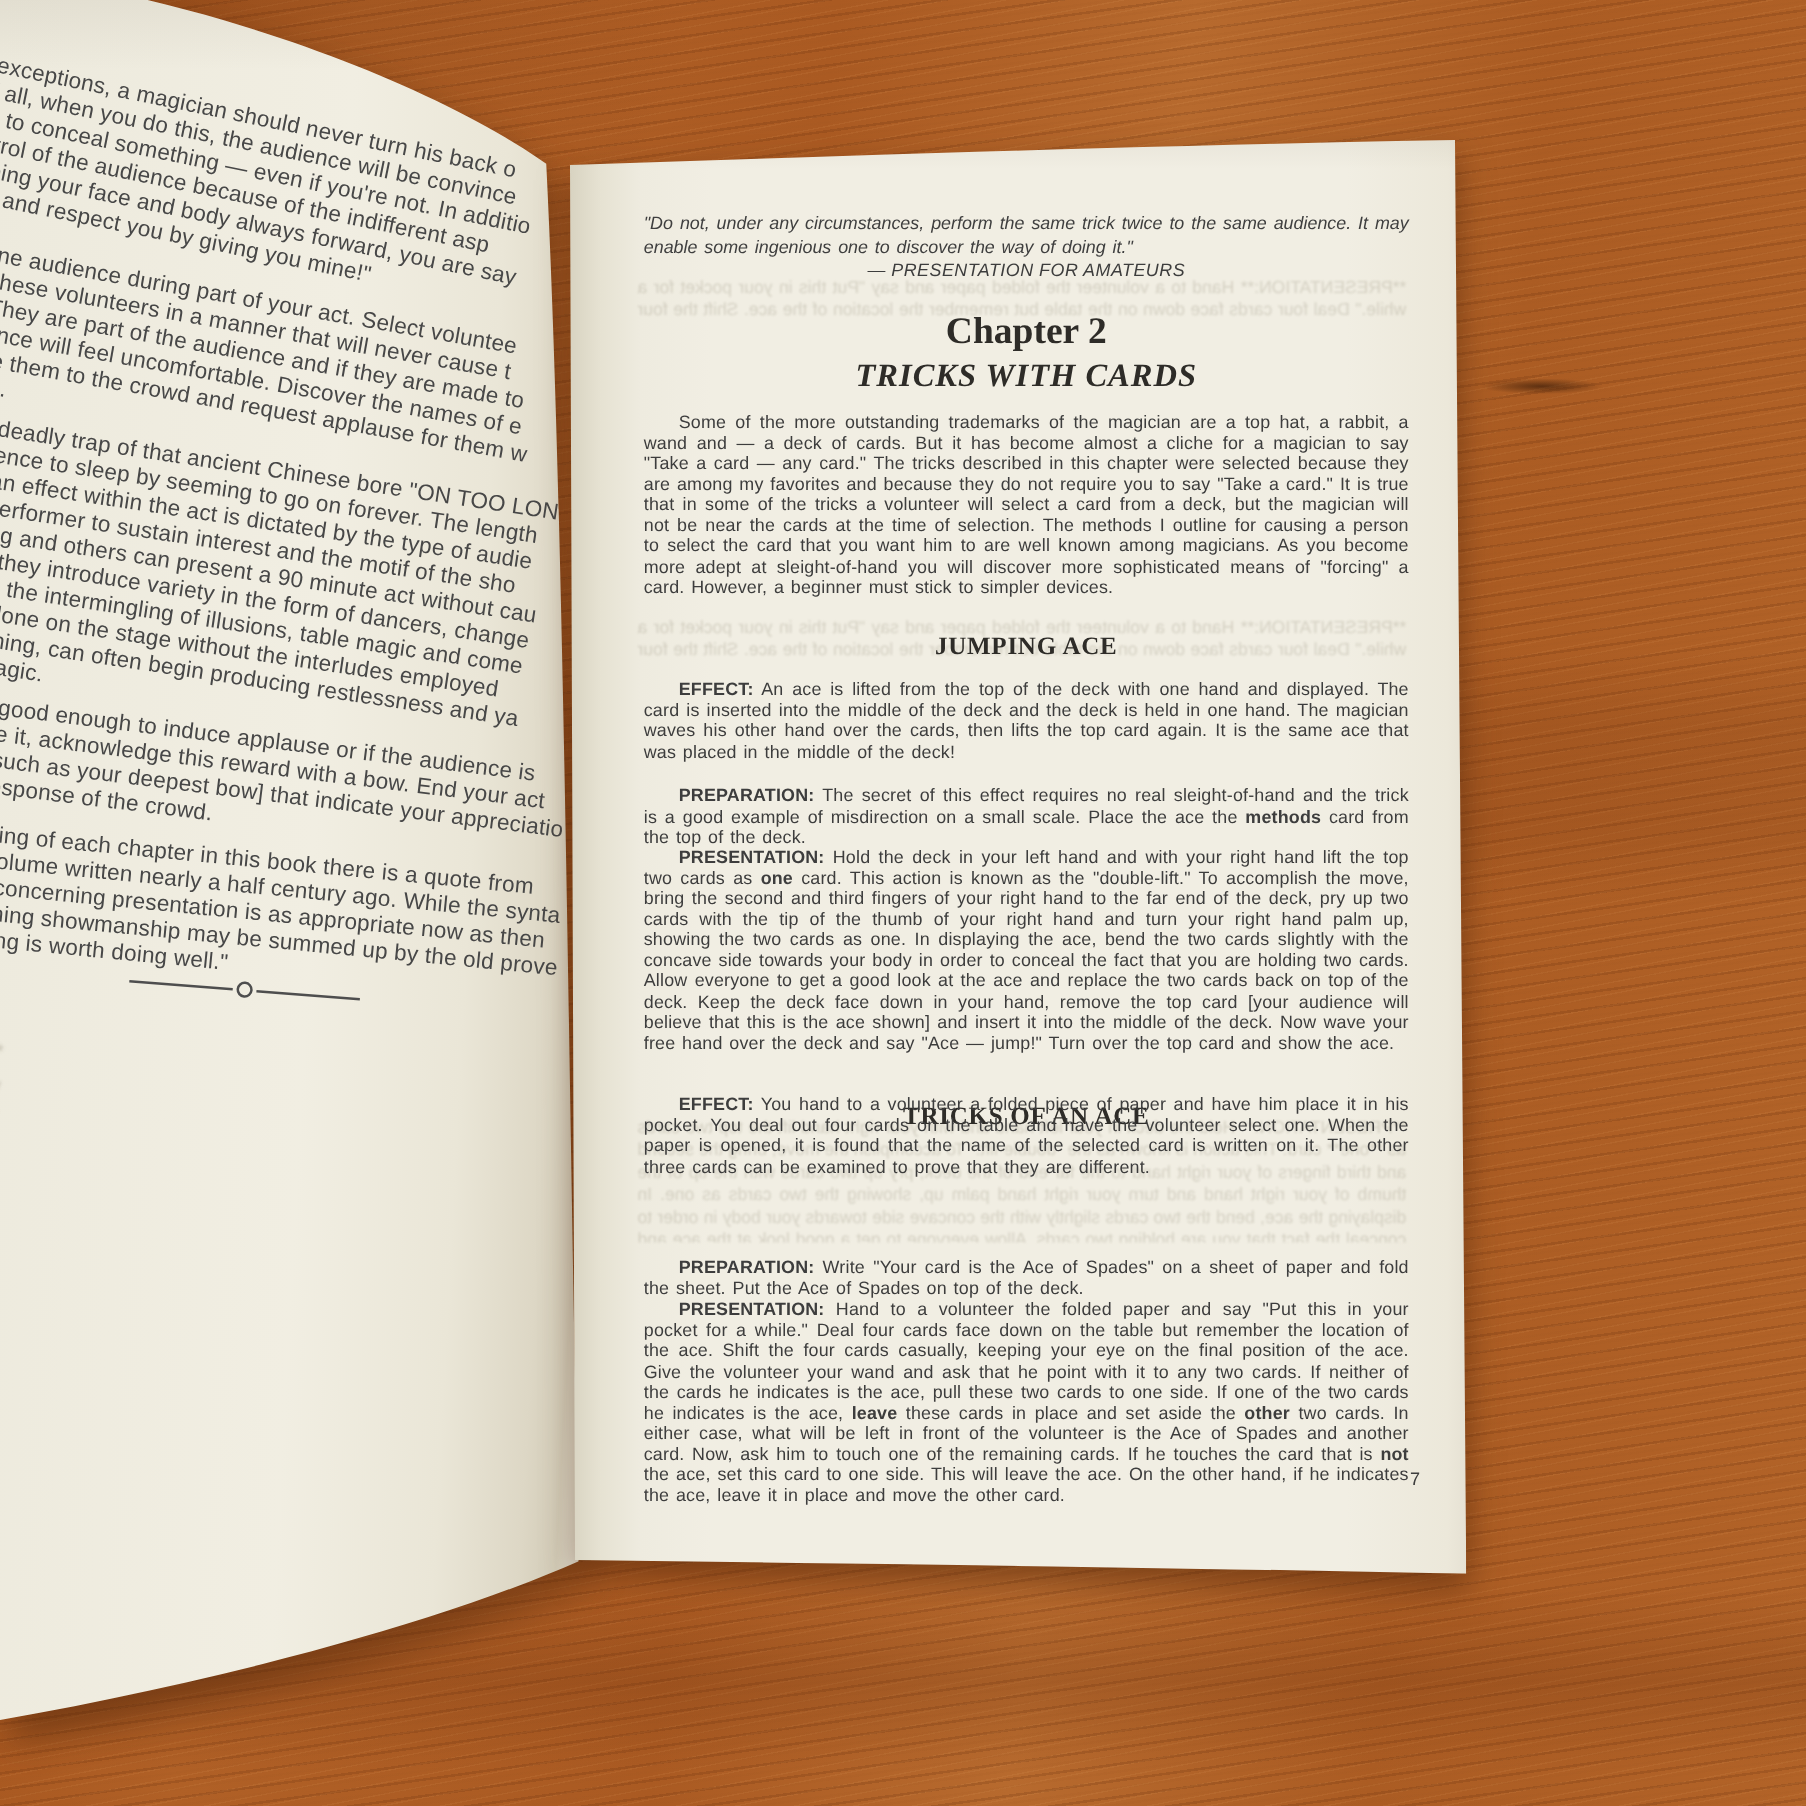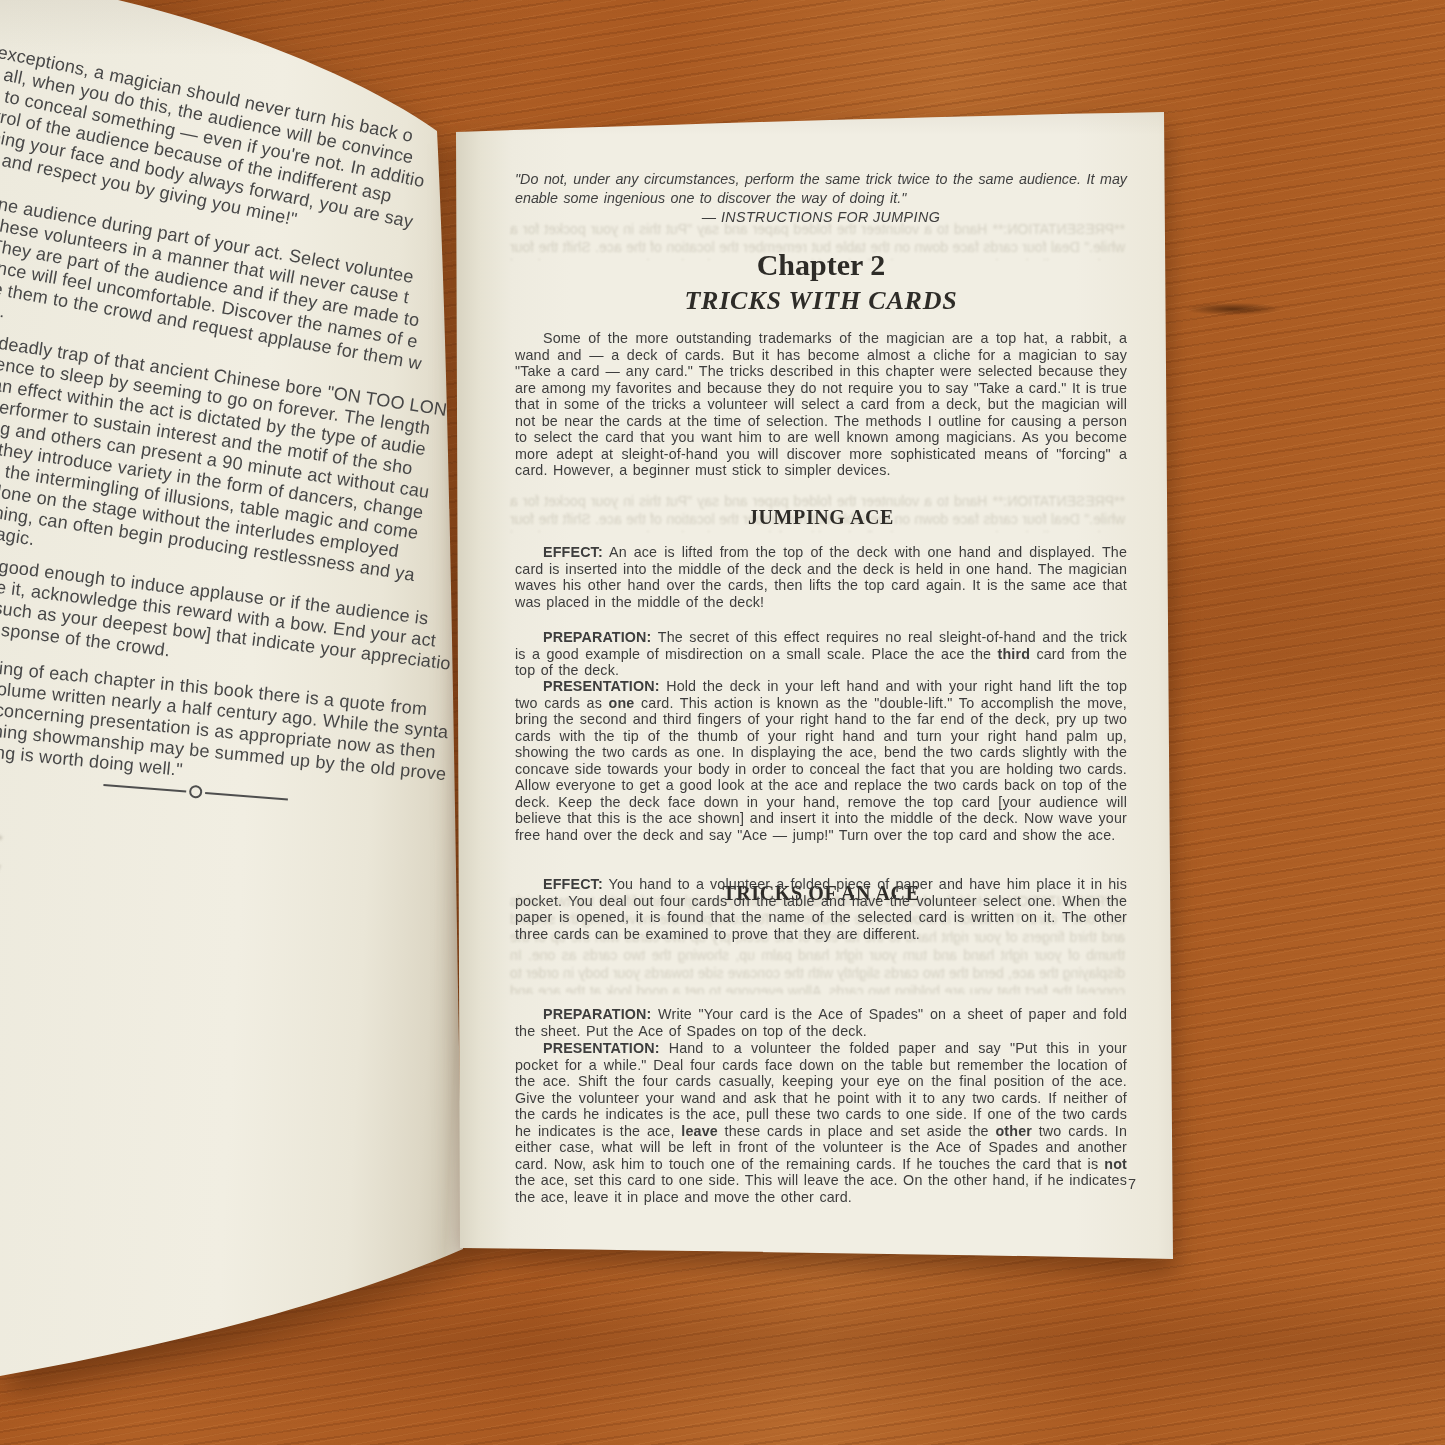--- a/index.html
+++ b/index.html
@@ -120,30 +120,30 @@
   </div>
 
   <div class="rp-wrap">
     <div class="right-page">
 
       <div class="rghost mirror" style="left:70px;top:120px;width:615px;height:40px;">**PRESENTATION:** Hand to a volunteer the folded paper and say "Put this in your pocket for a while." Deal four cards face down on the table but remember the location of the ace. Shift the four cards casually, keeping your eye on the final position of the ace. Give the volunteer your wand and ask that he point with it to any two cards. If neither of the cards he indicates is the ace, pull these two cards to one side. If one of the two cards he indicates is the ace, **leave** these cards in place and set aside the **other** two cards. In either case, what will be left in front of the volunteer is the Ace of Spades and another card. Now, ask him to touch one of the remaining cards. If he touches the card that is **not** the ace, set this card to one side. This will leave the ace. On the other hand, if he indicates the ace, leave it in place and move the other card.</div>
       <div class="rghost mirror" style="left:70px;top:392px;width:615px;height:40px;">**PRESENTATION:** Hand to a volunteer the folded paper and say "Put this in your pocket for a while." Deal four cards face down on the table but remember the location of the ace. Shift the four cards casually, keeping your eye on the final position of the ace. Give the volunteer your wand and ask that he point with it to any two cards. If neither of the cards he indicates is the ace, pull these two cards to one side. If one of the two cards he indicates is the ace, **leave** these cards in place and set aside the **other** two cards. In either case, what will be left in front of the volunteer is the Ace of Spades and another card. Now, ask him to touch one of the remaining cards. If he touches the card that is **not** the ace, set this card to one side. This will leave the ace. On the other hand, if he indicates the ace, leave it in place and move the other card.</div>
       <div class="rghost mirror" style="left:70px;top:792px;width:615px;height:102px;">**PRESENTATION:** Hold the deck in your left hand and with your right hand lift the top two cards as **one** card. This action is known as the "double-lift." To accomplish the move, bring the second and third fingers of your right hand to the far end of the deck, pry up two cards with the tip of the thumb of your right hand and turn your right hand palm up, showing the two cards as one. In displaying the ace, bend the two cards slightly with the concave side towards your body in order to conceal the fact that you are holding two cards. Allow everyone to get a good look at the ace and replace the two cards back on top of the deck. Keep the deck face down in your hand, remove the top card [your audience will believe that this is the ace shown] and insert it into the middle of the deck. Now wave your free hand over the deck and say "Ace — jump!" Turn over the top card and show the ace.</div>
 
       <div class="rp-el rquote" style="top:70px;">"Do not, under any circumstances, perform the same trick twice to the same audience. It may enable some ingenious one to discover the way of doing it."</div>
-      <div class="rp-el rattr" style="top:108px;font-size:14.3px;">— INSTRUCTIONS FOR JUMPING</div>
+      <div class="rp-el rattr" style="top:108px;font-size:14.3px;">— PRESENTATION FOR AMATEURS</div>
 
       <div class="rp-el rhead chlabel" style="top:148px;">Chapter 2</div>
       <div class="rp-el rhead chtitle" style="top:186px;">TRICKS WITH CARDS</div>
 
       <div class="rp-el rbody" style="top:230px;">Some of the more outstanding trademarks of the magician are a top hat, a rabbit, a wand and — a deck of cards. But it has become almost a cliche for a magician to say "Take a card — any card." The tricks described in this chapter were selected because they are among my favorites and because they do not require you to say "Take a card." It is true that in some of the tricks a volunteer will select a card from a deck, but the magician will not be near the cards at the time of selection. The methods I outline for causing a person to select the card that you want him to are well known among magicians. As you become more adept at sleight-of-hand you will discover more sophisticated means of "forcing" a card. However, a beginner must stick to simpler devices.</div>
 
       <div class="rp-el rbody" style="top:444px;"><b>EFFECT:</b> An ace is lifted from the top of the deck with one hand and displayed. The card is inserted into the middle of the deck and the deck is held in one hand. The magician waves his other hand over the cards, then lifts the top card again. It is the same ace that was placed in the middle of the deck!</div>
       <div class="rp-el rhead sechead" style="top:406px;">JUMPING ACE</div>
-      <div class="rp-el rbody" style="top:529px;"><b>PREPARATION:</b> The secret of this effect requires no real sleight-of-hand and the trick is a good example of misdirection on a small scale. Place the ace the <b>third</b> card from the top of the deck.</div>
+      <div class="rp-el rbody" style="top:529px;"><b>PREPARATION:</b> The secret of this effect requires no real sleight-of-hand and the trick is a good example of misdirection on a small scale. Place the ace the <b>methods</b> card from the top of the deck.</div>
       <div class="rp-el rbody" style="top:578px;"><b>PRESENTATION:</b> Hold the deck in your left hand and with your right hand lift the top two cards as <b>one</b> card. This action is known as the "double-lift." To accomplish the move, bring the second and third fingers of your right hand to the far end of the deck, pry up two cards with the tip of the thumb of your right hand and turn your right hand palm up, showing the two cards as one. In displaying the ace, bend the two cards slightly with the concave side towards your body in order to conceal the fact that you are holding two cards. Allow everyone to get a good look at the ace and replace the two cards back on top of the deck. Keep the deck face down in your hand, remove the top card [your audience will believe that this is the ace shown] and insert it into the middle of the deck. Now wave your free hand over the deck and say "Ace — jump!" Turn over the top card and show the ace.</div>
 
       <div class="rp-el rhead sechead" style="top:782px;">TRICKS OF AN ACE</div>
       <div class="rp-el rbody" style="top:776px;"><b>EFFECT:</b> You hand to a volunteer a folded piece of paper and have him place it in his pocket. You deal out four cards on the table and have the volunteer select one. When the paper is opened, it is found that the name of the selected card is written on it. The other three cards can be examined to prove that they are different.</div>
       <div class="rp-el rbody" style="top:906px;"><b>PREPARATION:</b> Write "Your card is the Ace of Spades" on a sheet of paper and fold the sheet. Put the Ace of Spades on top of the deck.</div>
       <div class="rp-el rbody" style="top:940px;"><b>PRESENTATION:</b> Hand to a volunteer the folded paper and say "Put this in your pocket for a while." Deal four cards face down on the table but remember the location of the ace. Shift the four cards casually, keeping your eye on the final position of the ace. Give the volunteer your wand and ask that he point with it to any two cards. If neither of the cards he indicates is the ace, pull these two cards to one side. If one of the two cards he indicates is the ace, <b>leave</b> these cards in place and set aside the <b>other</b> two cards. In either case, what will be left in front of the volunteer is the Ace of Spades and another card. Now, ask him to touch one of the remaining cards. If he touches the card that is <b>not</b> the ace, set this card to one side. This will leave the ace. On the other hand, if he indicates the ace, leave it in place and move the other card.</div>
 
       <div class="pagenum">7</div>
     </div>
   </div>

